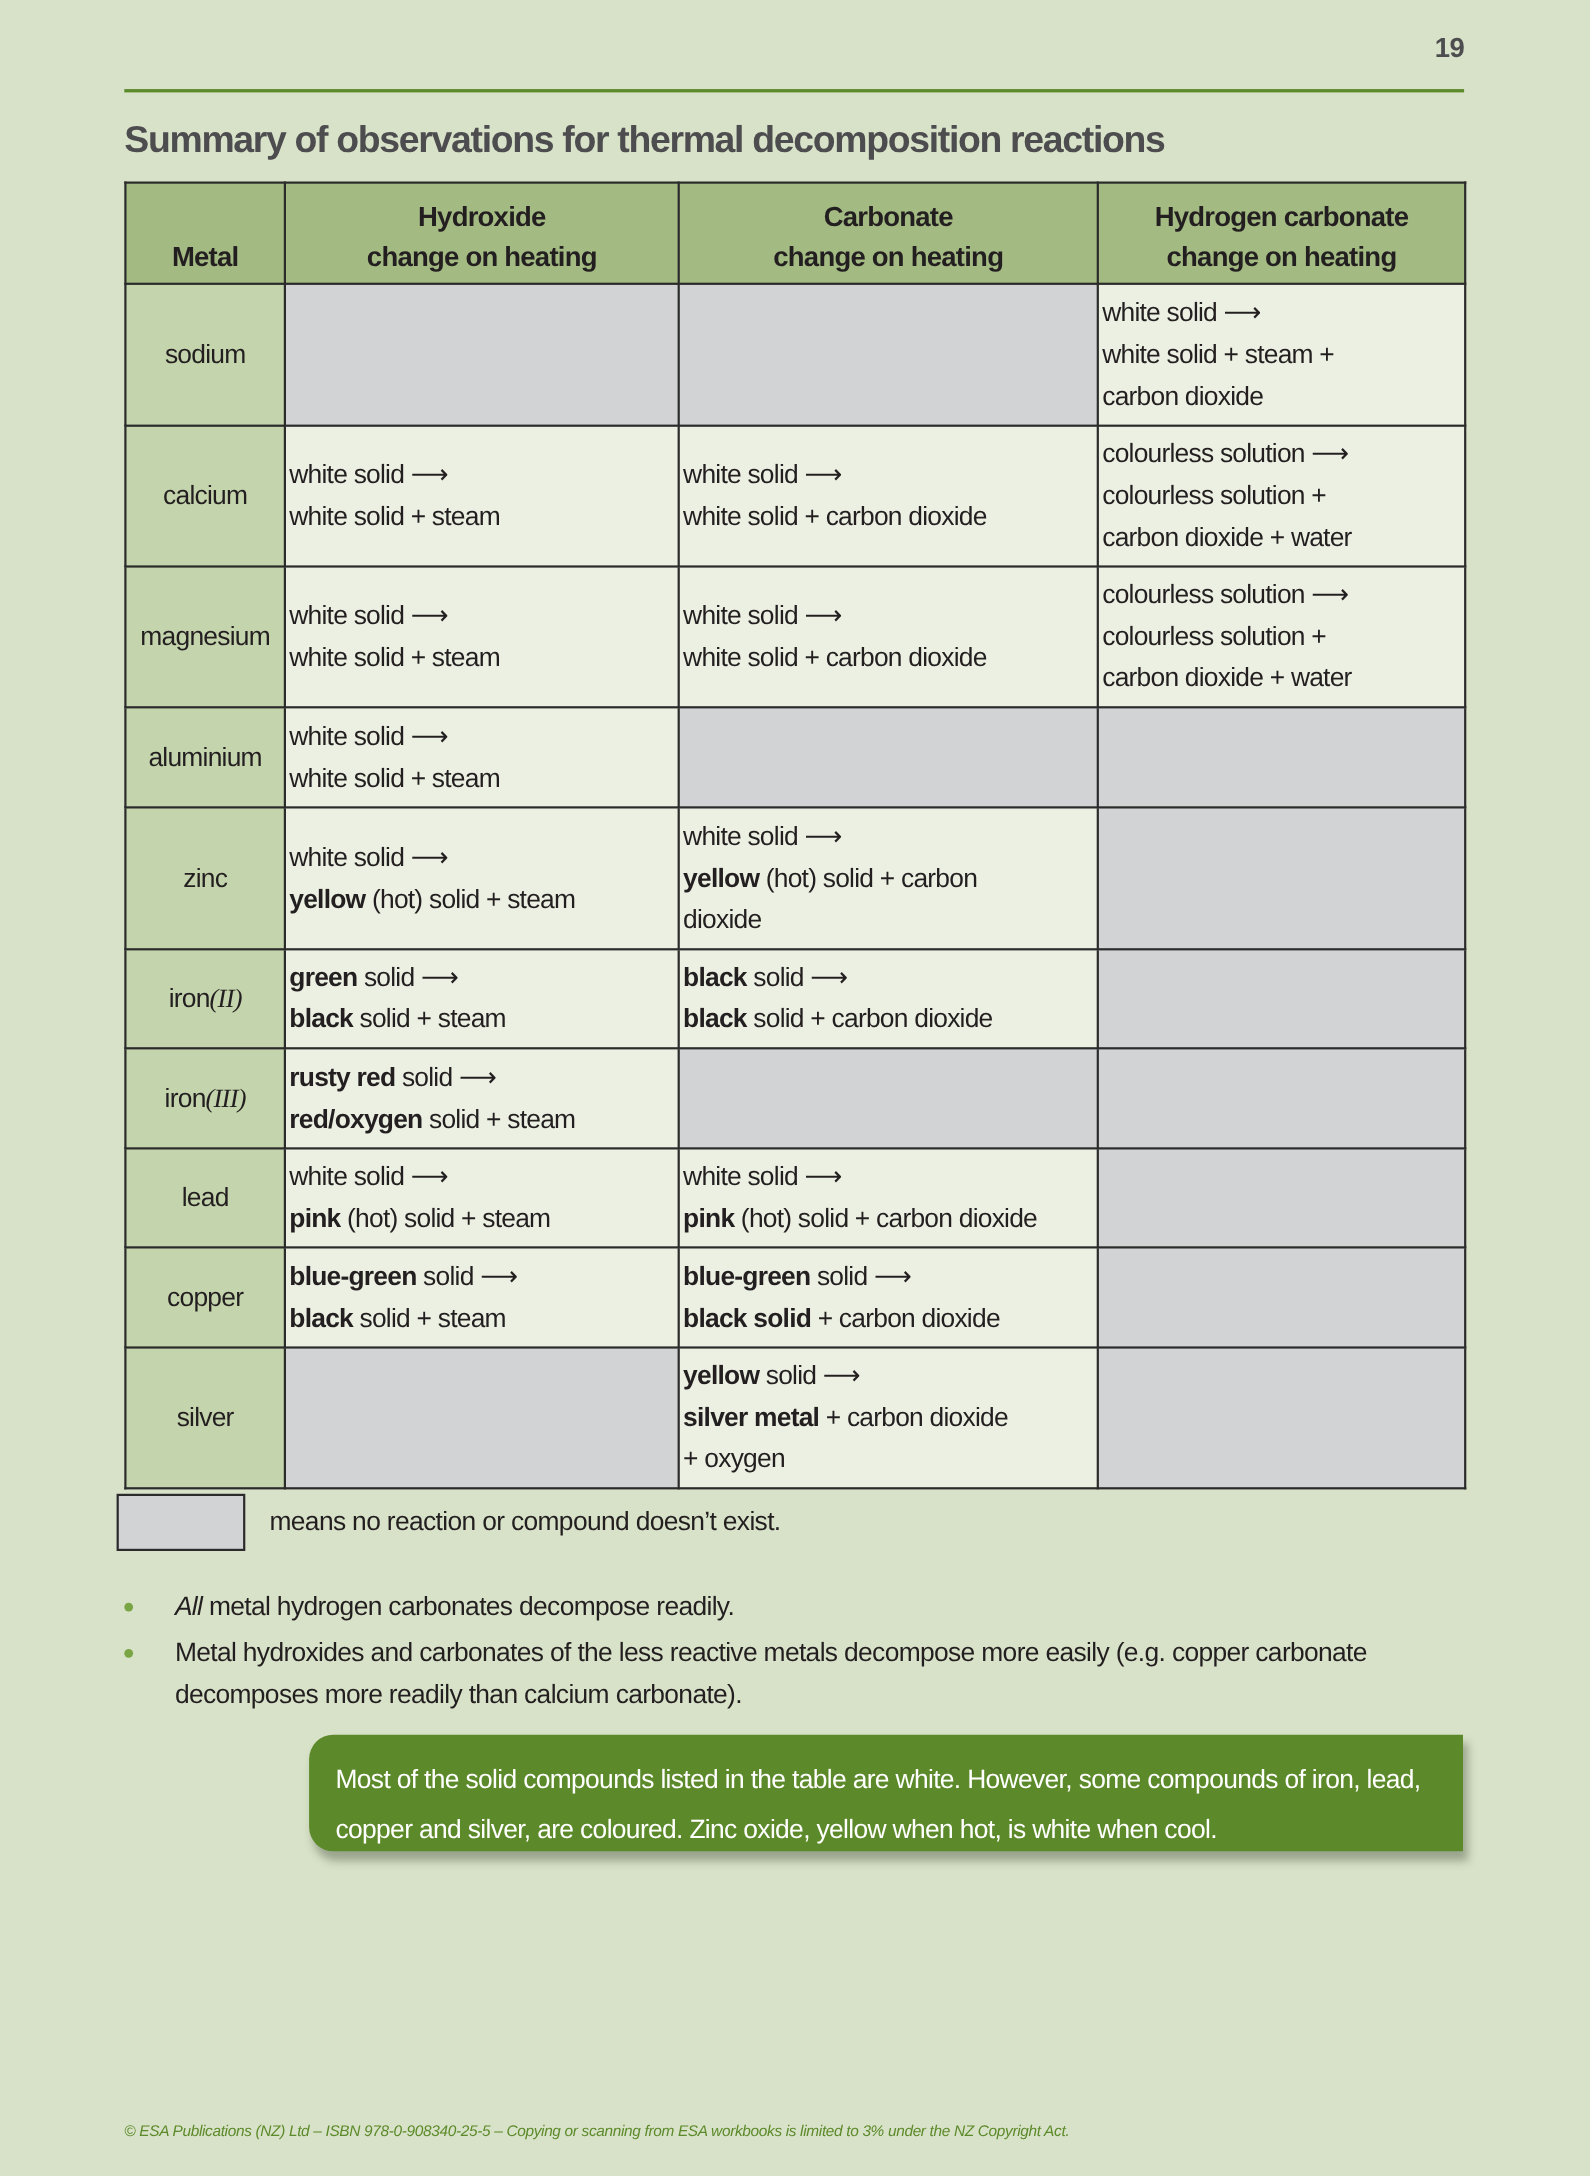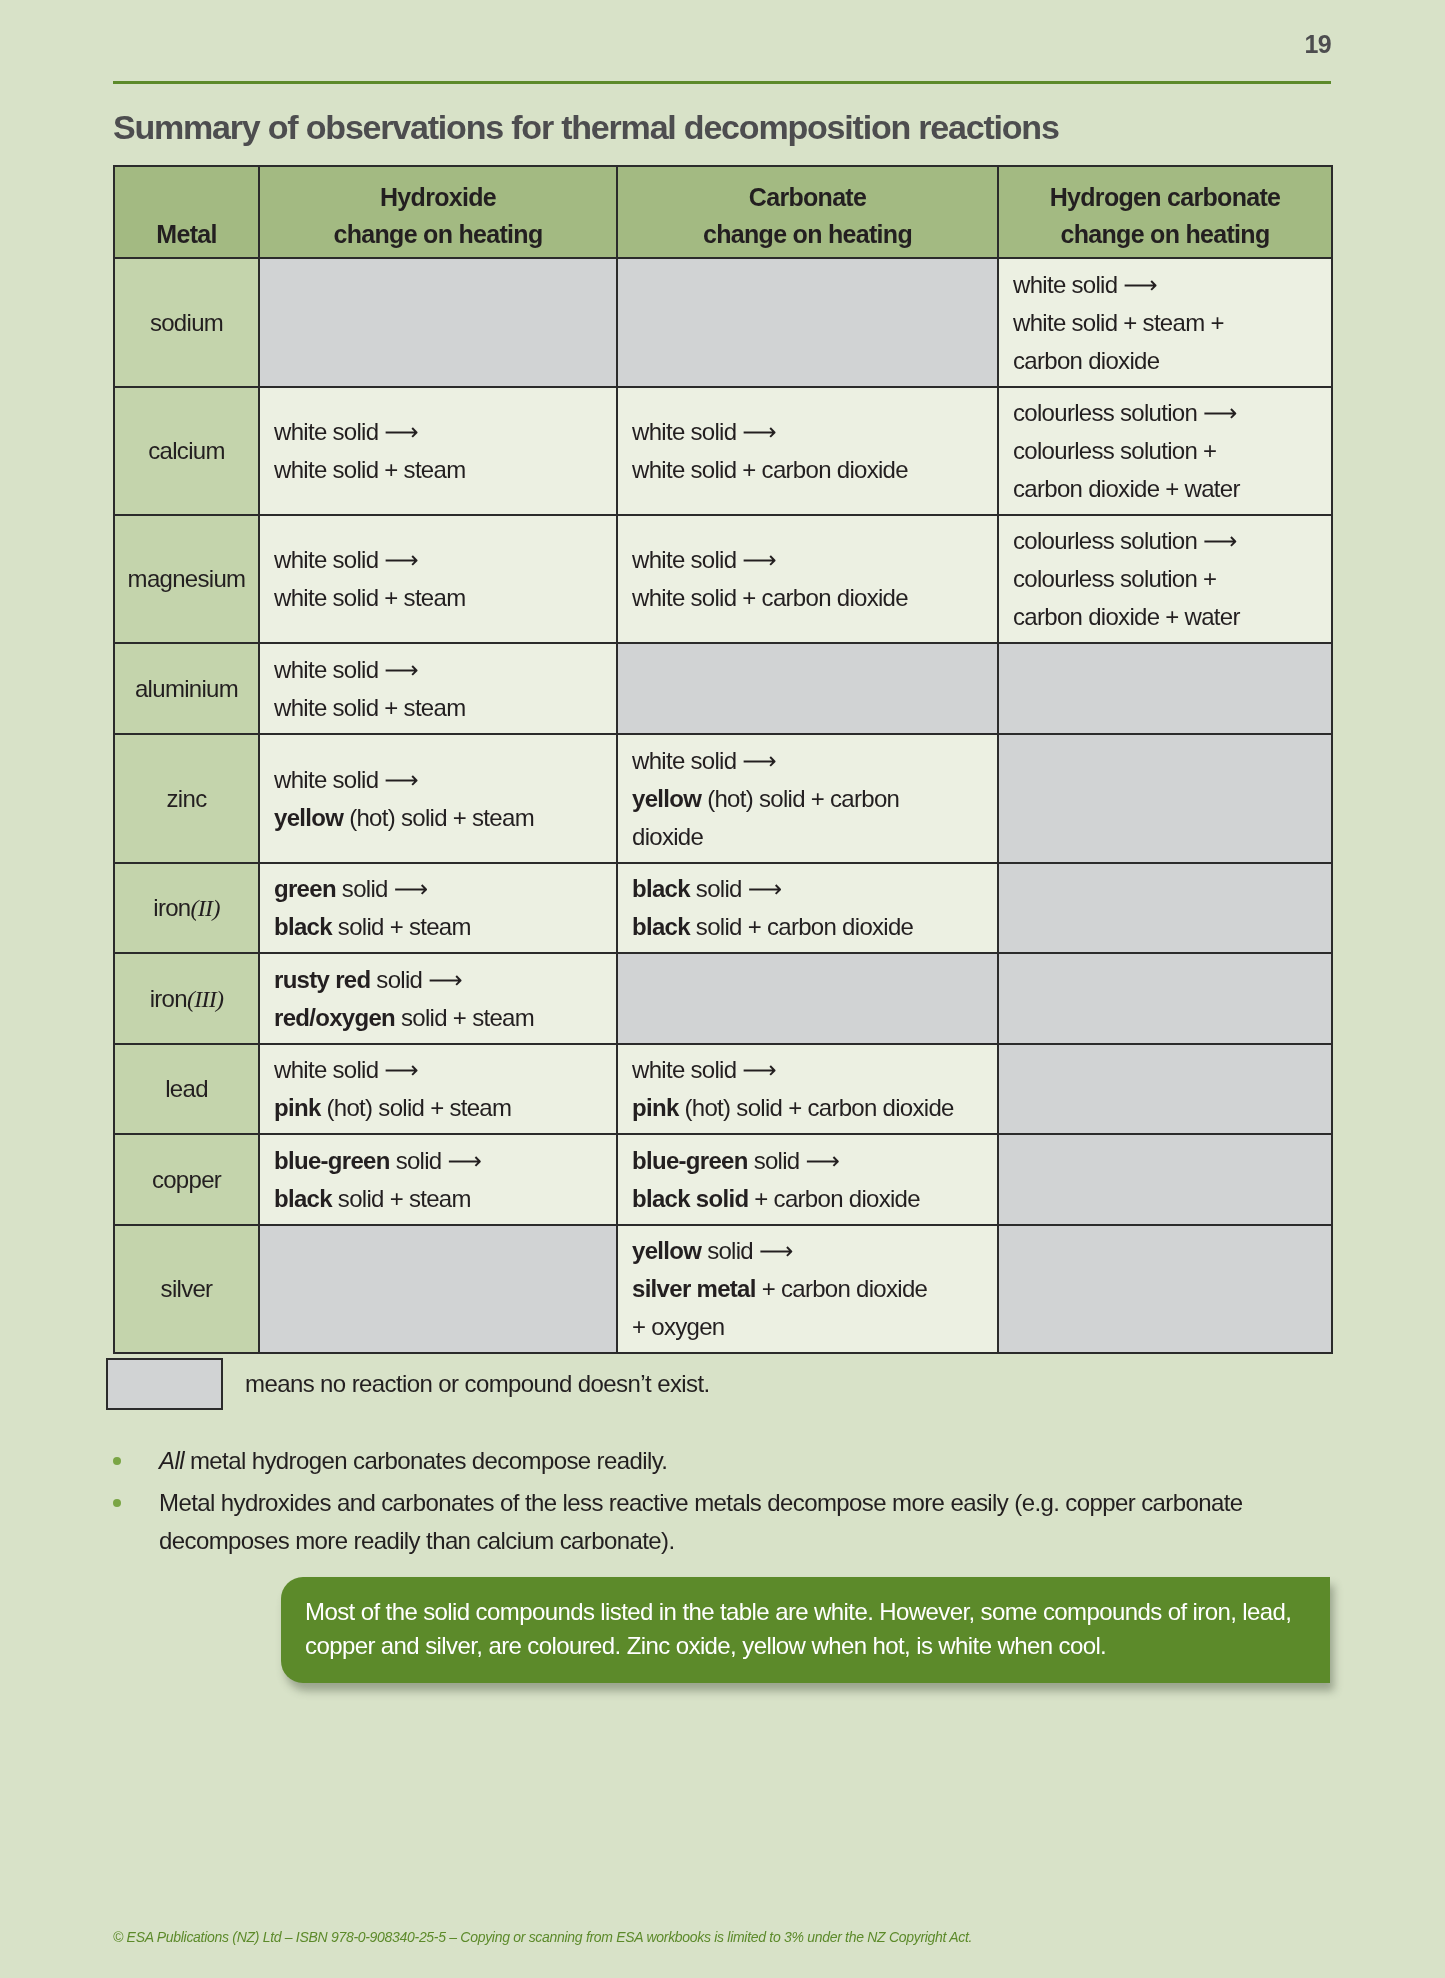--- a/index.html
+++ b/index.html
@@ -51,21 +51,21 @@
       vertical-align: bottom;
       font-size: 25px;
     }
     table.obs td.metal {
       background: #c4d4ac;
       text-align: center;
       font-size: 24px;
     }
     table.obs td.cell {
       background: #ecf0e2;
-      padding: 6px 14px;
+      padding: 6px 3px;
       line-height: 38px;
     }
     table.obs td.empty { background: #d1d3d4; }
     .b { font-weight: bold; }
     .serif { font-family: "Liberation Serif", serif; font-style: italic; }
 
     .legend {
       position: absolute; left: 106px; top: 1358px;
       display: flex; align-items: center;
     }
@@ -88,21 +88,21 @@
     }
     ul.notes li .em { font-style: italic; }
 
     .callout {
       position: absolute; left: 281px; top: 1577px;
       width: 1049px; height: 106px;
       background: #5c8a2a;
       border-radius: 22px 0 0 22px;
       color: #ffffff;
       padding: 18px 24px 0 24px;
-      font-size: 24px; letter-spacing: -0.6px; line-height: 34px;
+      font-size: 24px; letter-spacing: -0.6px; line-height: 46px;
       box-shadow: 4px 8px 8px rgba(80, 90, 70, 0.45);
     }
 
     .footer {
       position: absolute; left: 113px; top: 1929px;
       font-size: 14px; font-style: italic; color: #5c8a2a;
       letter-spacing: -0.3px;
     }
   </style>
 </head>

